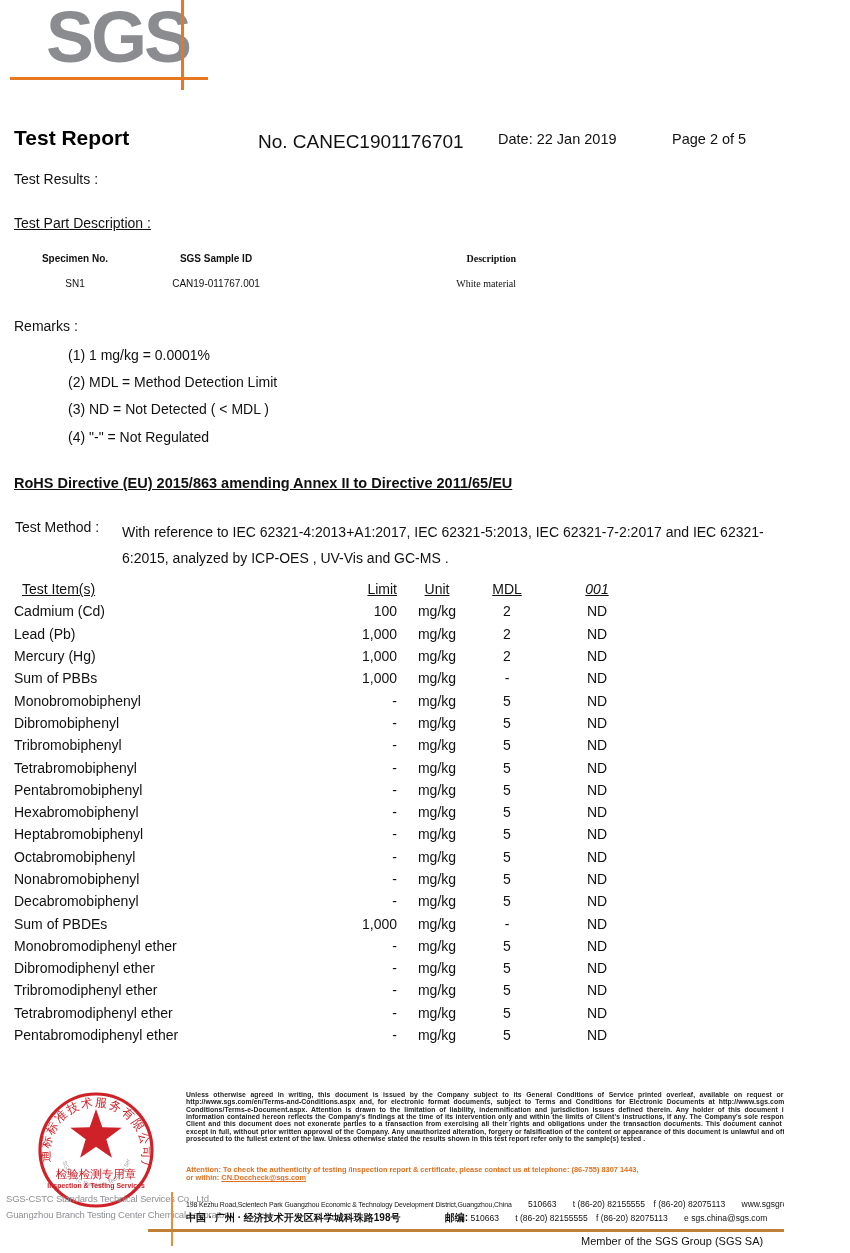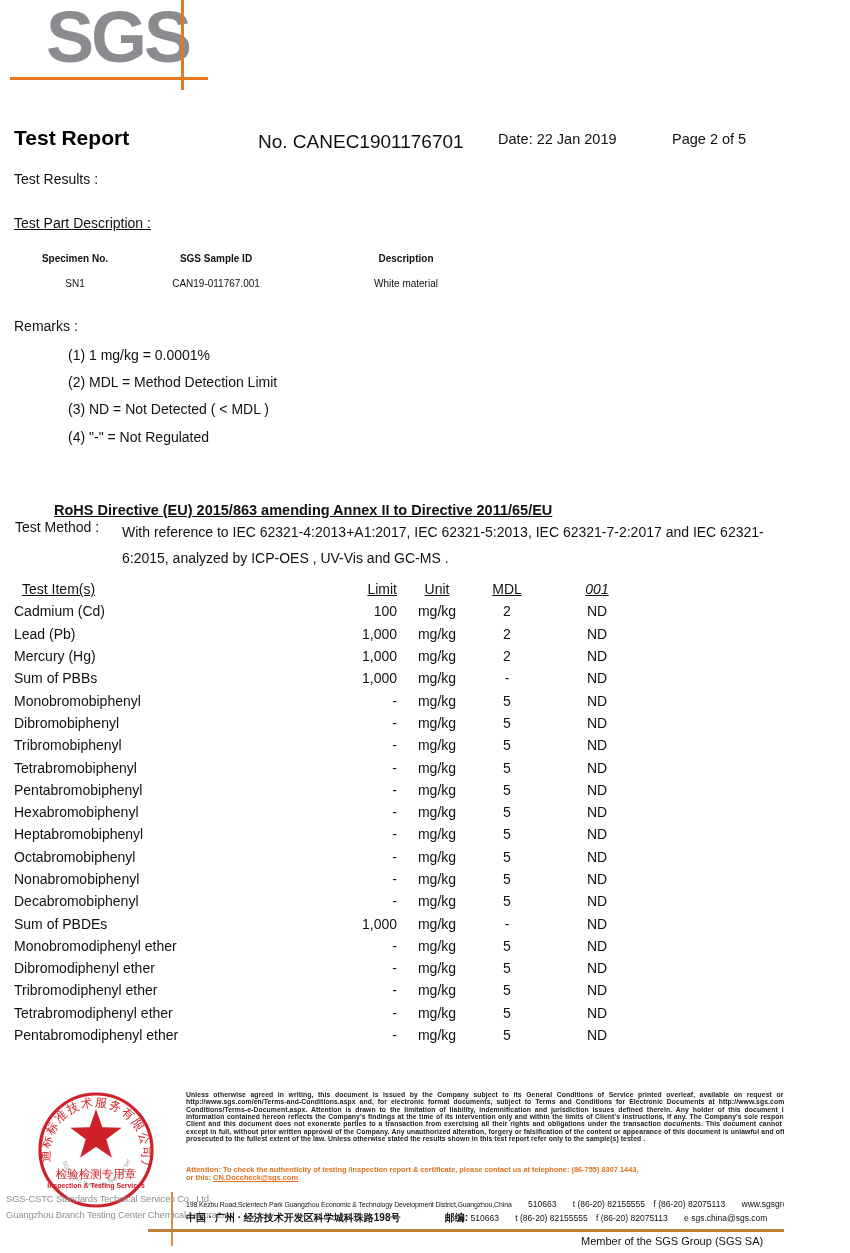--- a/index.html
+++ b/index.html
@@ -21,26 +21,26 @@
 
   .sec-results { position:absolute; left:14px; top:171px; font-size:14px; }
   .sec-partdesc { position:absolute; left:14px; top:215px; font-size:14px; text-decoration:underline; }
 
   
   .spec-table { position:absolute; left:14px; top:246px; border-collapse:collapse; font-size:10px; }
   .spec-table th, .spec-table td { font-weight:normal; padding:0; height:25px; vertical-align:middle; }
   .spec-table th { font-weight:bold; }
   .spec-c1 { width:122px; text-align:center; }
   .spec-c2 { width:160px; text-align:center; }
-  .spec-c3 { width:220px; text-align:center; padding-left:10px; }
+  .spec-c3 { width:220px; text-align:right; padding-left:10px;font-family:Liberation Serif, serif; }
 
   .remarks-label { position:absolute; left:14px; top:318px; font-size:14px; }
   .remarks-list { position:absolute; left:68px; top:342px; font-size:14px; line-height:27.2px; list-style:none; }
 
-  .rohs-heading { position:absolute; left:14px; top:502px; font-size:14.5px; font-weight:bold; text-decoration:underline;margin-left:40px; }
+  .rohs-heading { position:absolute; left:14px; top:475px; font-size:14.5px; font-weight:bold; text-decoration:underline; }
 
   .method-label { position:absolute; left:15px; top:519px; font-size:14px; }
   .method-text  { position:absolute; left:122px; top:519px; width:672px; font-size:14px; line-height:26px; }
 
   
   .results-table { position:absolute; left:14px; top:578px; border-collapse:collapse; font-size:14px; }
   .results-table td, .results-table th { padding:0; height:22.3px; font-weight:normal; vertical-align:middle; }
   .results-table .col0, .results-table .h0 { width:340px; text-align:left; }
   .results-table .col1, .results-table .h1 { width:43px;  text-align:right; }
   .results-table .col2, .results-table .h2 { width:80px;  text-align:center; }
@@ -288,21 +288,21 @@
     </text>
     <text x="91" y="90" text-anchor="middle" font-size="11.5" fill="#cf2128">检验检测专用章</text>
     <text x="91" y="100" text-anchor="middle" font-size="6.9" font-weight="bold" fill="#cf2128">Inspection &amp; Testing Services</text>
   </svg>
   <div class="stamp-line1">SGS-CSTC Standards Technical Services Co., Ltd.</div>
   <div class="stamp-line2">Guangzhou Branch Testing Center Chemical Laboratory.</div>
 
   <div class="disclaimer">Unless otherwise agreed in writing, this document is issued by the Company subject to its General Conditions of Service printed overleaf, available on request or accessible at http://www.sgs.com/en/Terms-and-Conditions.aspx and, for electronic format documents, subject to Terms and Conditions for Electronic Documents at http://www.sgs.com/en/Terms-and-Conditions/Terms-e-Document.aspx. Attention is drawn to the limitation of liability, indemnification and jurisdiction issues defined therein. Any holder of this document is advised that information contained hereon reflects the Company's findings at the time of its intervention only and within the limits of Client's instructions, if any. The Company's sole responsibility is to its Client and this document does not exonerate parties to a transaction from exercising all their rights and obligations under the transaction documents. This document cannot be reproduced except in full, without prior written approval of the Company. Any unauthorized alteration, forgery or falsification of the content or appearance of this document is unlawful and offenders may be prosecuted to the fullest extent of the law. Unless otherwise stated the results shown in this test report refer only to the sample(s) tested .</div>
   <div class="attention">
     <div>Attention: To check the authenticity of testing /inspection report &amp; certificate, please contact us at telephone: (86-755) 8307 1443,</div>
-    <div><span>or this: </span><span class="attn-email">CN.Doccheck@sgs.com</span></div>
+    <div><span>or within: </span><span class="attn-email">CN.Doccheck@sgs.com</span></div>
   </div>
 
   <div class="addr1">
     <span class="addr-en">198 Kezhu Road,Scientech Park Guangzhou Economic &amp; Technology Development District,Guangzhou,China</span>
     <span class="addr-gap"></span><span>510663</span>
     <span class="addr-gap"></span><span>t (86-20) 82155555</span>
     <span style="display:inline-block;width:6px"></span><span>f (86-20) 82075113</span>
     <span class="addr-gap"></span><span>www.sgsgroup.com.cn</span>
   </div>
   <div class="addr2">

